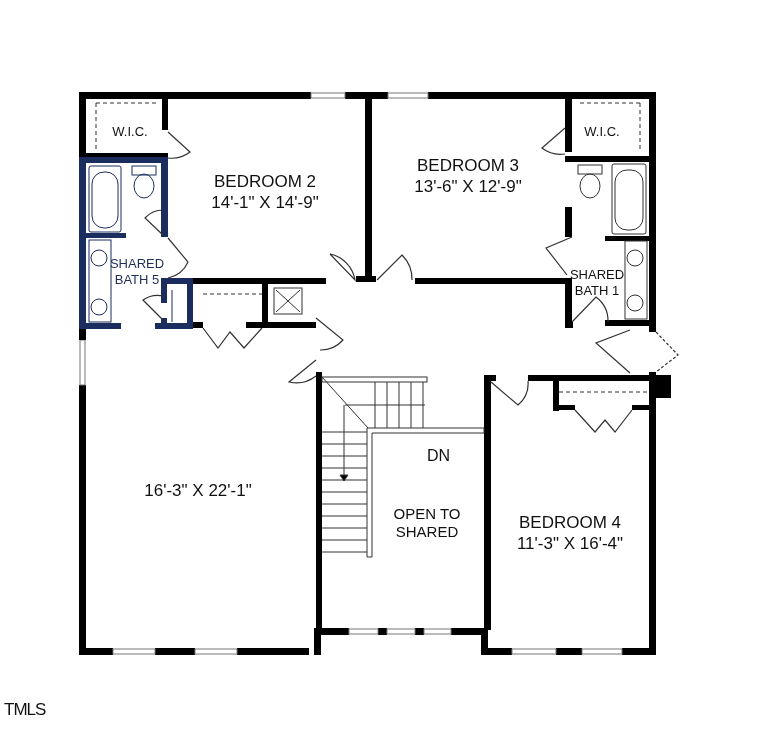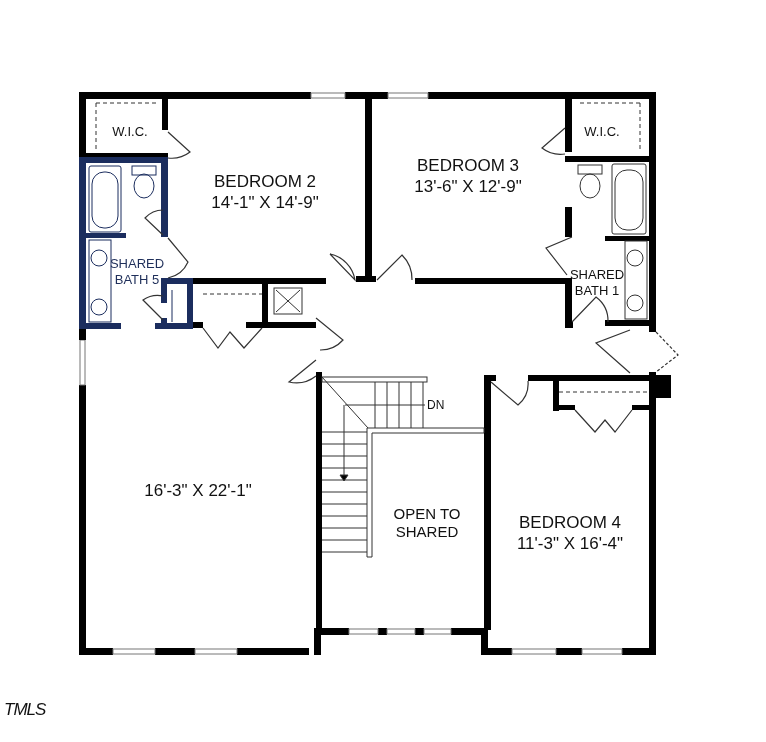--- a/index.html
+++ b/index.html
@@ -2,22 +2,22 @@
 <html><head>
 <meta charset="utf-8">
 <style>
   html, body { margin: 0; padding: 0; background: #ffffff; }
   body { width: 766px; height: 742px; position: relative; overflow: hidden; font-family: "Liberation Sans", sans-serif; }
   #plan { position: absolute; left: 0; top: 0; }
   .lbl { position: absolute; text-align: center; color: #111; line-height: 1.22; white-space: nowrap; transform: translateX(-50%); }
   .room { font-size: 17px; text-align: center; }
   .small { font-size: 13px; color: #1f2f5a; }
   .wic { font-size: 13px; }
-  .dn { font-size: 12px; transform: none; }
-  .watermark { position: absolute; left: 4px; top: 700px; font-size: 17px; color: #111; letter-spacing: -1px; font-style: italic; }
+  .dn { font-size: 16px; transform: none; margin-top: 48px; }
+  .watermark { position: absolute; left: 4px; top: 700px; font-size: 17px; color: #111; letter-spacing: -1px; }
 </style>
 </head>
 <body>
 
 <svg id="plan" width="766" height="742" viewBox="0 0 766 742" xmlns="http://www.w3.org/2000/svg">
   <g fill="#000">
 
     <rect x="79" y="92" width="232" height="7"></rect>
     <rect x="345" y="92" width="43" height="7"></rect>
     <rect x="428" y="92" width="228" height="7"></rect>

